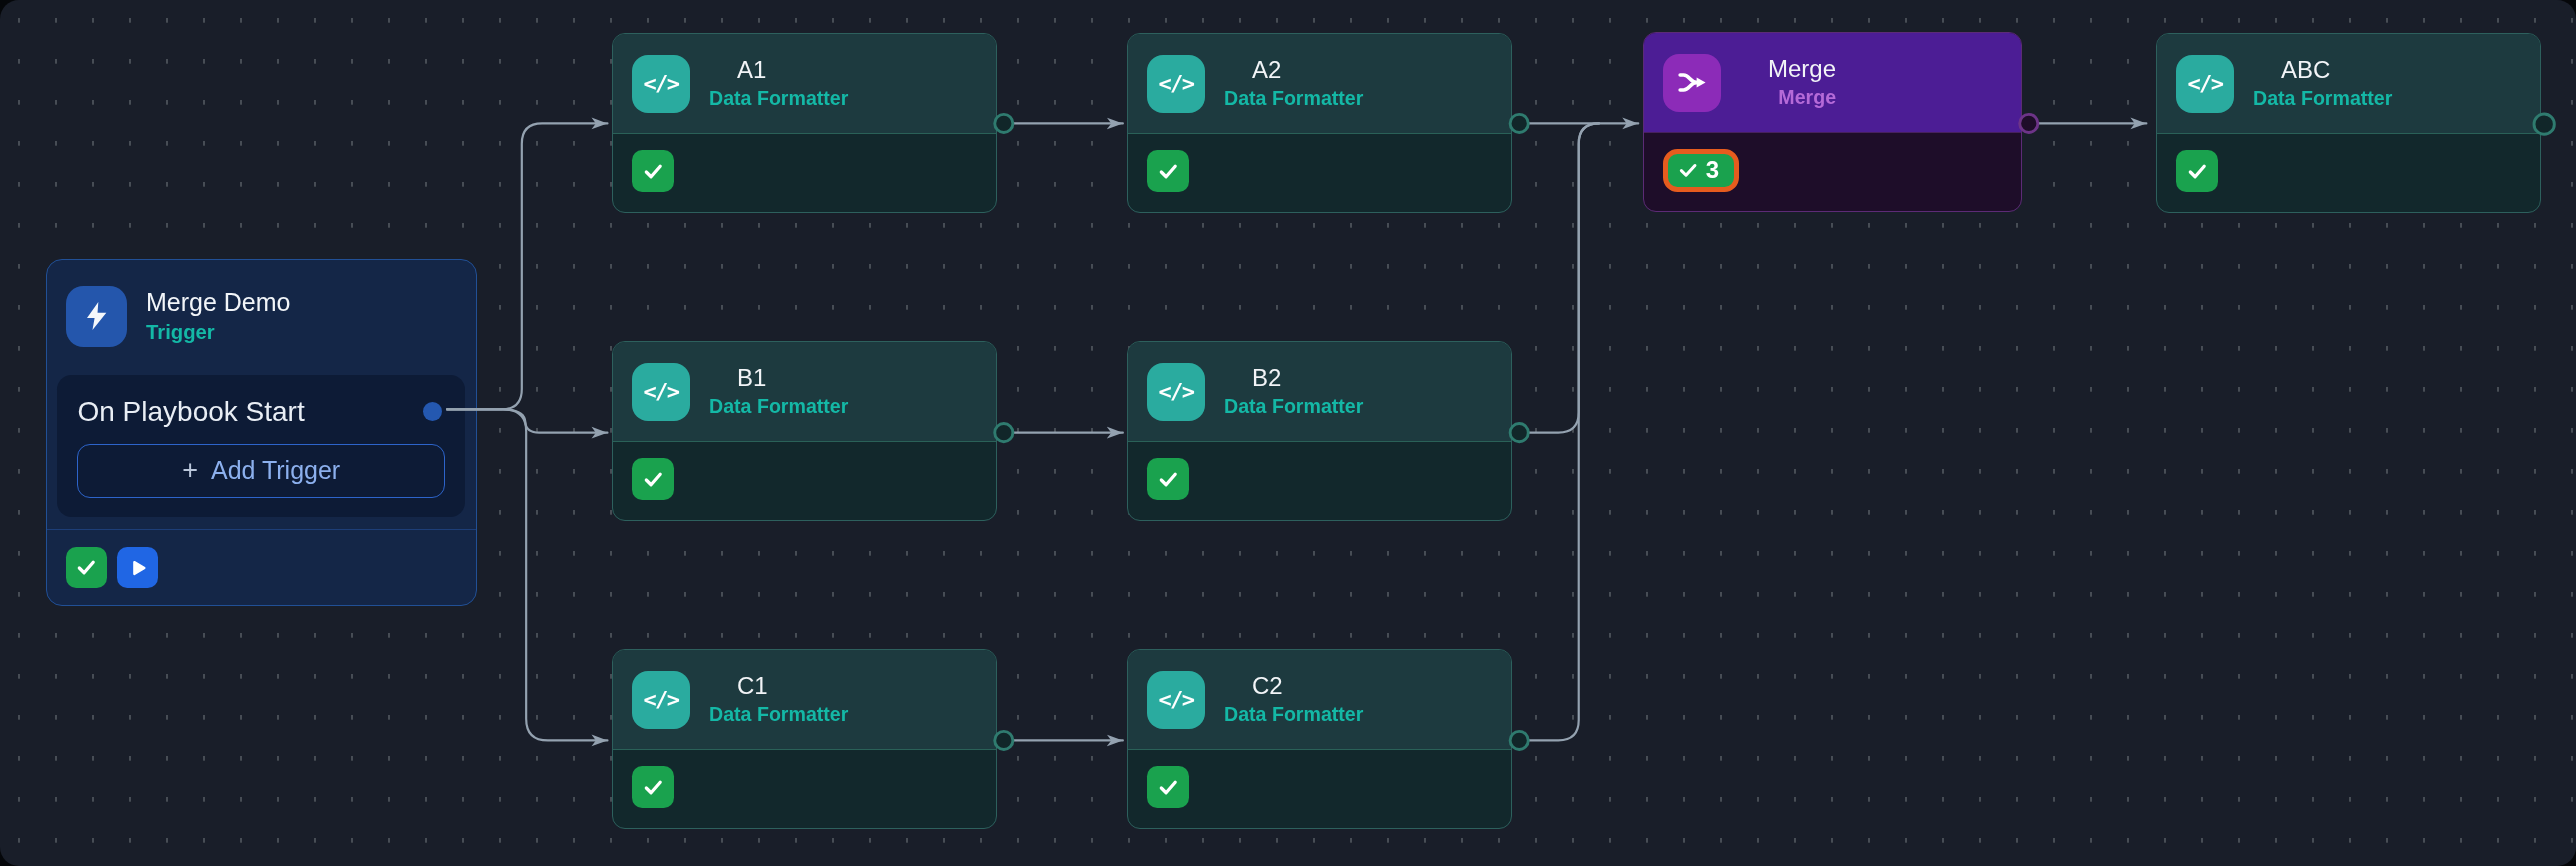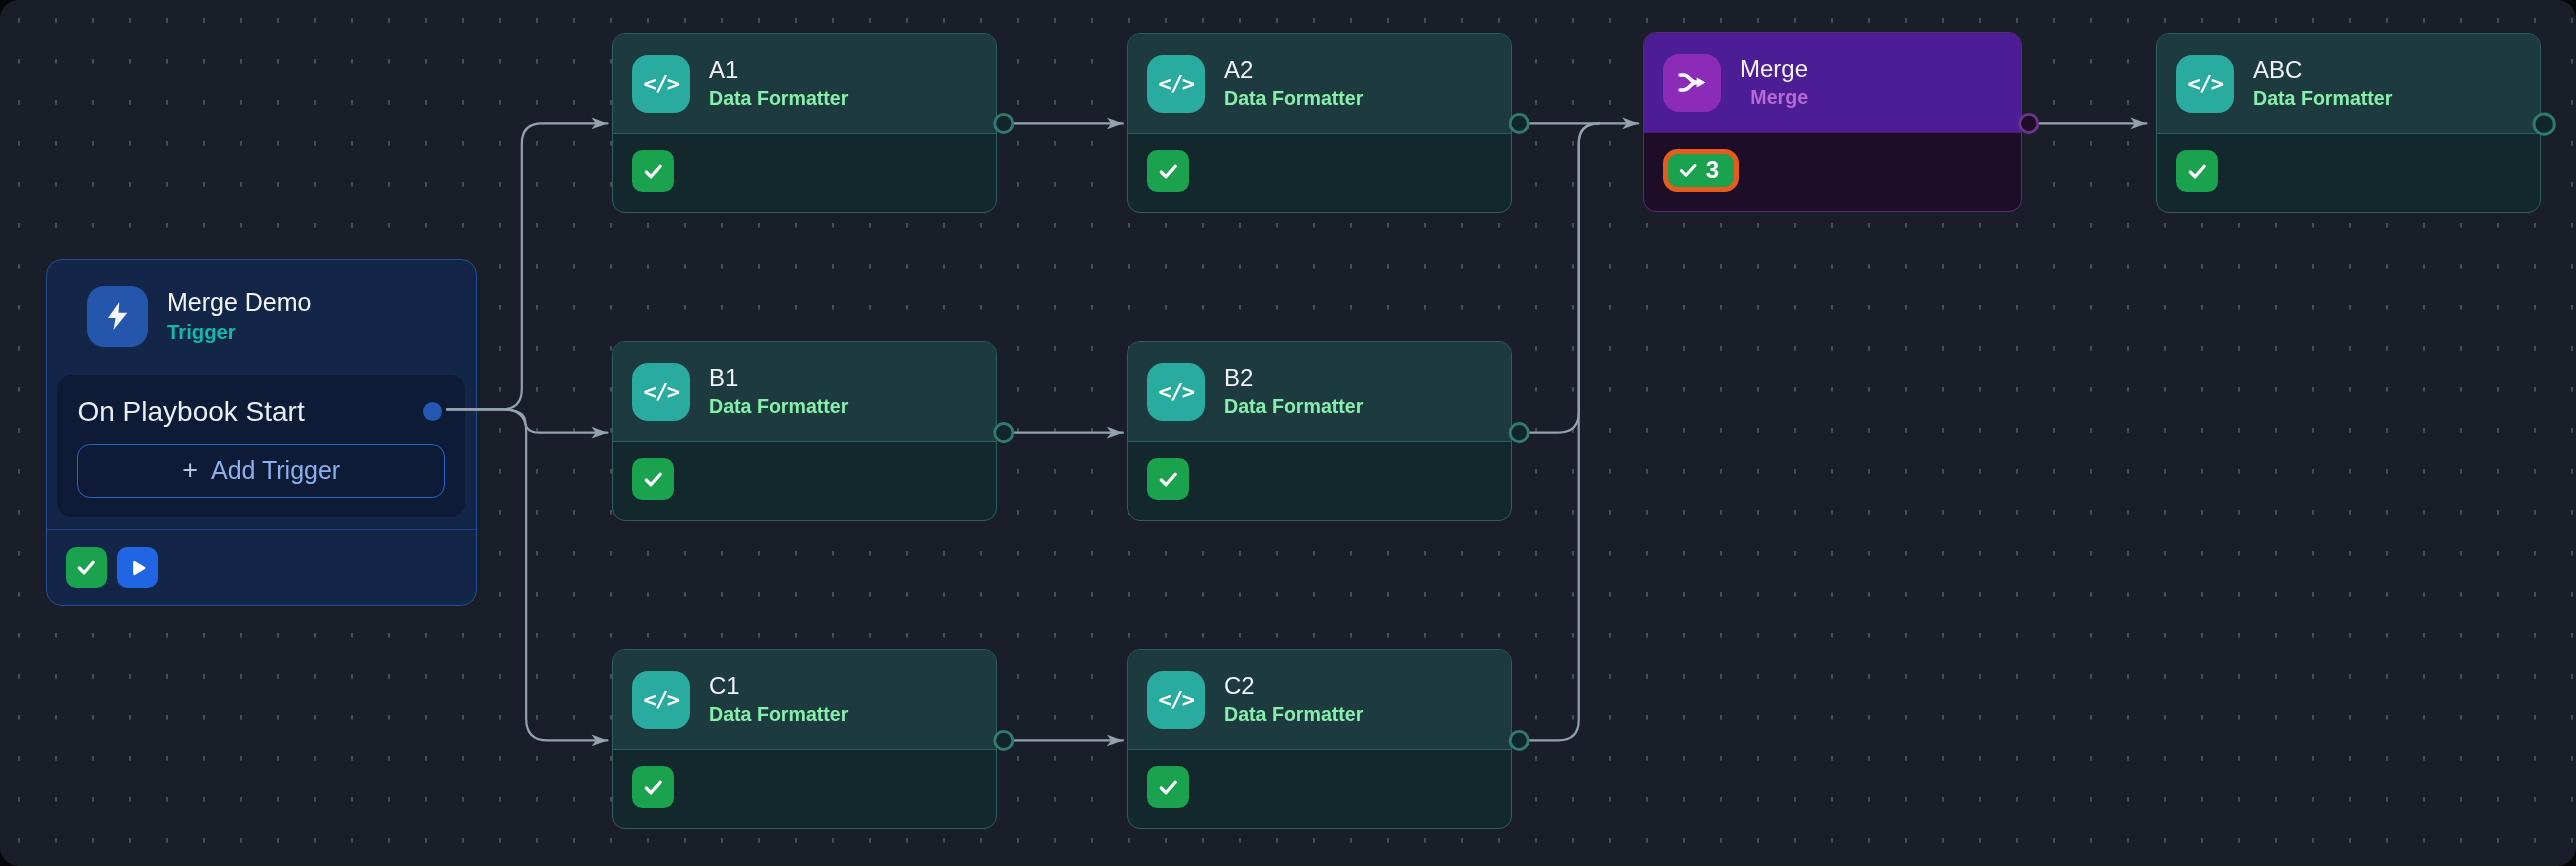--- a/index.html
+++ b/index.html
@@ -14,44 +14,44 @@
   }
 
   
   .node { position:absolute; border-radius:13px; border:1.5px solid; overflow:hidden; }
   .node .head { display:flex; align-items:center; gap:19px; padding:0 19px; height:100px; }
   .icon-tile { width:58px; height:58px; border-radius:16px; flex:0 0 auto;
                display:flex; align-items:center; justify-content:center; }
   .icon-tile.code { background:#2aab9f; color:#fff; font:700 22px "DejaVu Sans Mono", monospace; letter-spacing:-1.5px; }
   .icon-tile.merge { background:#8c2bb8; }
   .titles { display:flex; flex-direction:column; gap:6.5px; }
-  .n-title { font-size:24px; color:#f2f4f7; line-height:1; }
+  .n-title { font-size:24px; color:#f2f4f7; line-height:1;margin-left:28px; }
   .n-sub   { font-size:19.6px; font-weight:700; line-height:1; }
   .node .body { position:relative; height:76px; padding:16px 19px; }
 
   .node.teal { width:385px; height:180px; background:#12282c; border-color:#2d605d; }
   .node.teal .head { background:#1d3a3f; border-bottom:1.5px solid #2a6158; }
-  .node.teal .n-sub { color:#86efac; }
+  .node.teal .n-sub { color:#14b8a6; }
 
   .node.purple { width:379px; height:180px; background:#1e0d29; border-color:#5c2b76; }
   .node.purple .head { background:#4c1d95; border-bottom:1.5px solid #47205e;text-align:right; }
   .node.purple .n-sub { color:#b56ad8; }
 
   .check-btn { width:42px; height:42px; border-radius:10.2px; background:#1aa24e;
                display:flex; align-items:center; justify-content:center; }
   .play-btn  { width:41px; height:41px; border-radius:10.2px; background:#2066e4;
                display:flex; align-items:center; justify-content:center; }
   .sq { width:41px; height:41px; }
 
   .badge { display:inline-flex; align-items:center; gap:7.3px;
            background:#1aa24e; border:5.1px solid #e65c1e; border-radius:14.5px;
            padding:4.4px 14.5px 4.4px 10.2px; color:#fff; font-size:24px; font-weight:700; line-height:1; }
 
   
-  .node.trigger { width:431px; height:347px; background:#142647; border-color:#215096; border-radius:16px;padding-left:21px; }
+  .node.trigger { width:431px; height:347px; background:#142647; border-color:#215096; border-radius:16px; }
   .node.trigger .head { height:105px; padding-top:7.3px; }
   .icon-tile.bolt { width:61px; height:61px; border-radius:17.4px; background:#2456ac; }
   .t-title { font-size:25px; color:#f2f5f9; line-height:1; }
   .t-sub { font-size:20.3px; font-weight:700; color:#14b8a6; line-height:1; }
   .t-panel { position:absolute; left:10.2px; top:115px; width:408px; height:142px;
              background:#0d1b36; border-radius:14.5px; padding:0 20.3px; }
   .t-event-row { margin-top:16px; height:41px; display:flex; align-items:center; justify-content:space-between; }
   .t-event-label { font-size:28px; color:#e9eef5; }
   .t-port-dot { width:19px; height:19px; border-radius:50%; background:#2458b0; margin-right:2.9px; }
   .t-add { margin-top:11.6px; height:54px; border:1.8px solid #2d64ca; border-radius:13px;

